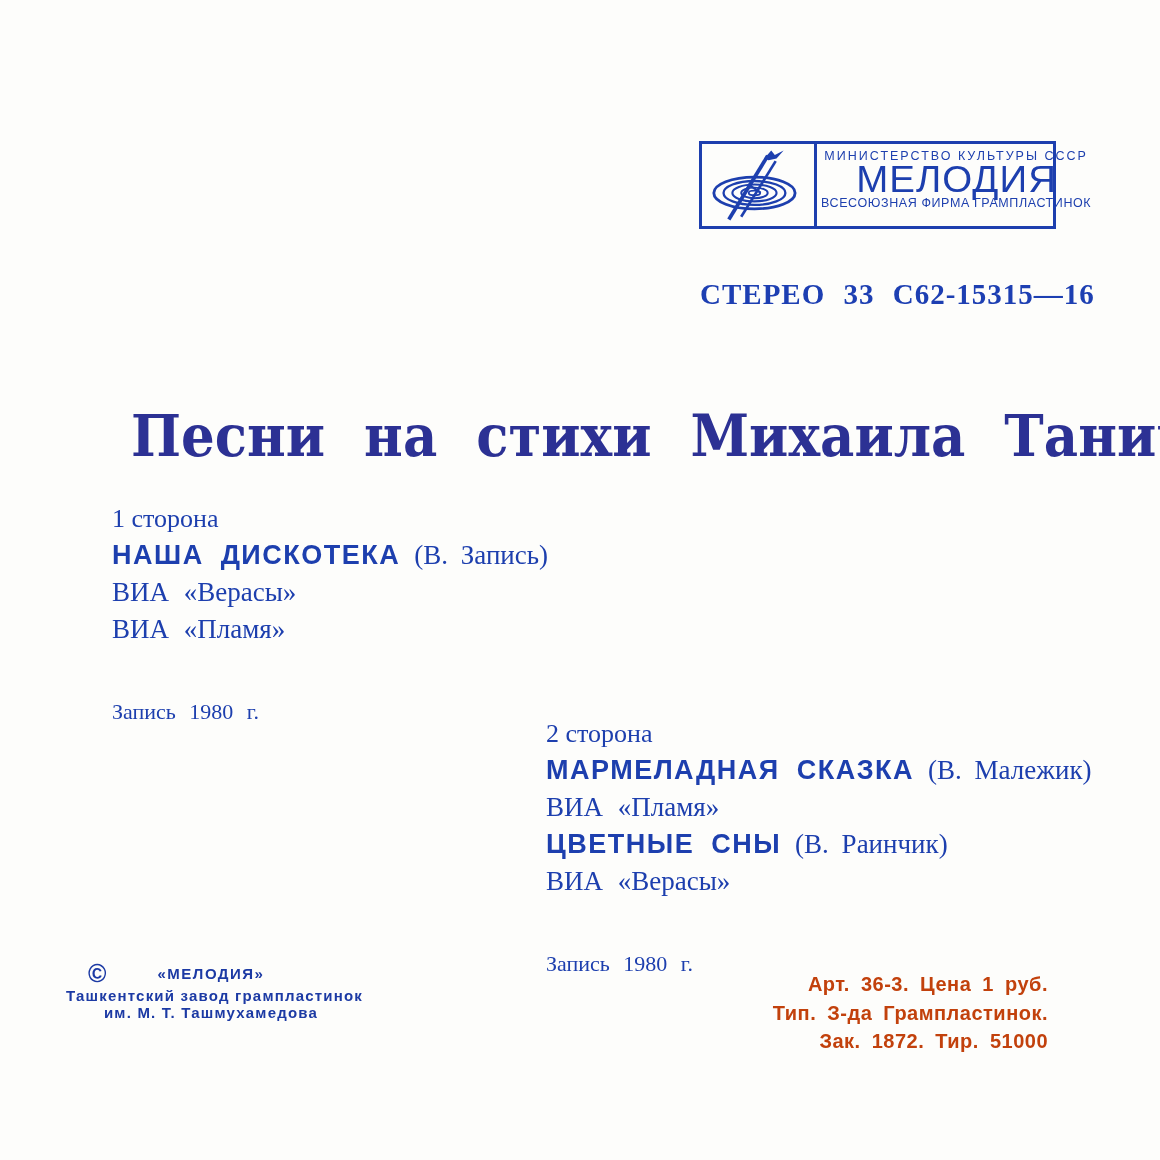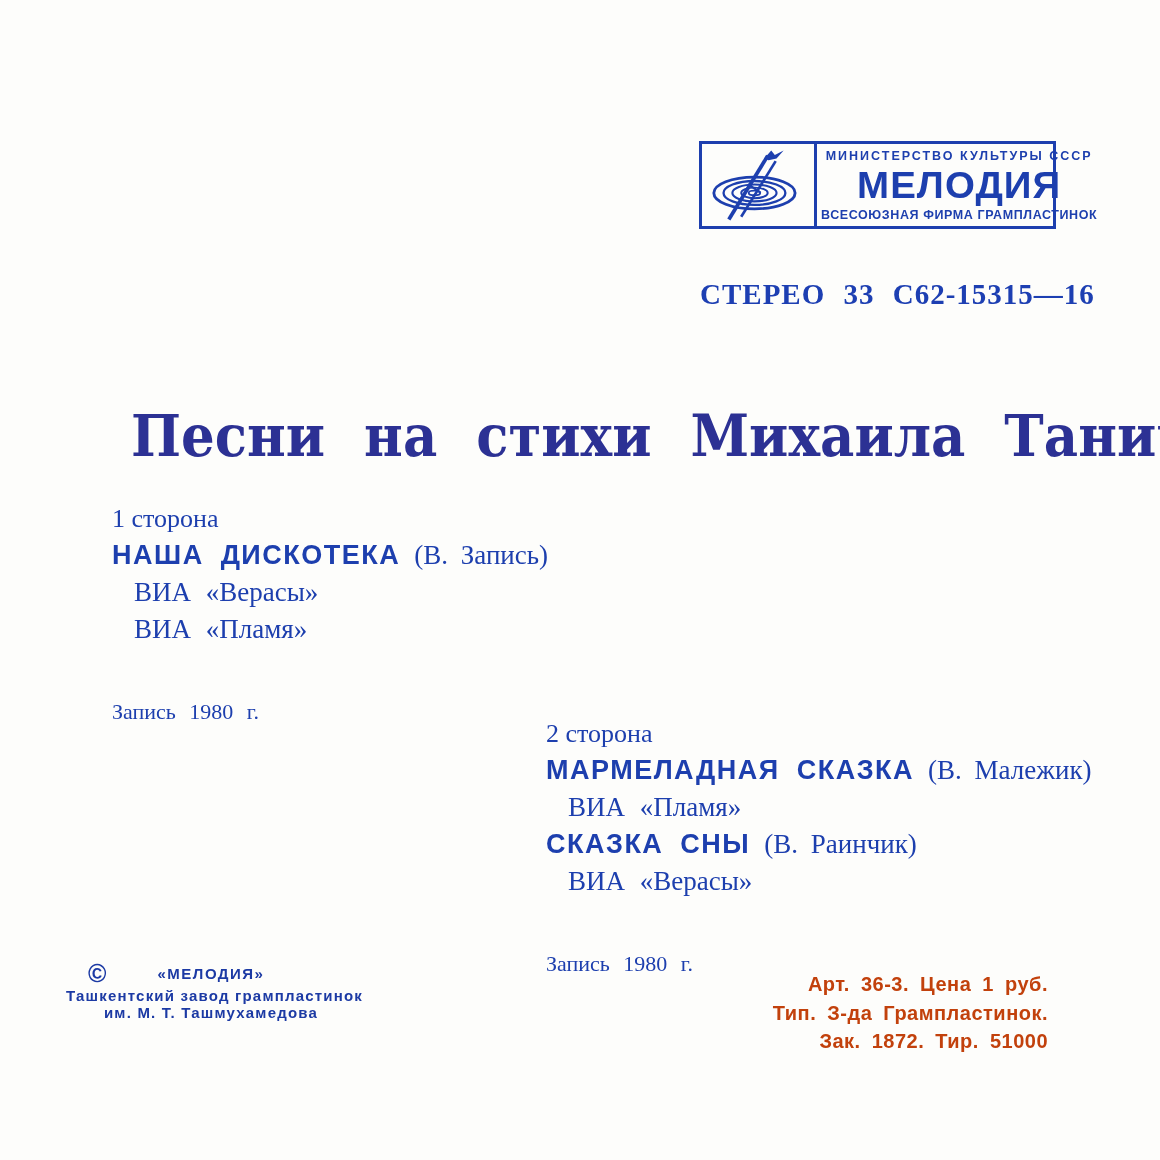--- a/index.html
+++ b/index.html
@@ -23,23 +23,23 @@
   }
   .plate-emblem-cell {
     width: 119px;
     border-right: 3px solid #1d3fae;
     display: flex; align-items: center; justify-content: center;
   }
   .plate-text-cell {
     flex: 1;
     display: flex; flex-direction: column;
     align-items: center; justify-content: space-between;
-    padding: 5px 4px 4px 4px;
+    padding: 5px 4px 16px 4px;
     font-family: "Liberation Sans", sans-serif;
-    font-weight: bold;
+    font-weight: normal;
   }
   .ministry-line { font-size: 12.5px; letter-spacing: 2px; white-space: nowrap; }
   .brand-line {
     font-size: 37px; line-height: 33px; letter-spacing: 1px;
     transform: scaleX(1.04); transform-origin: center;
     white-space: nowrap;
   }
   .firm-line { font-size: 12.5px; letter-spacing: 0.6px; white-space: nowrap; }
 
   
@@ -81,21 +81,21 @@
   .side .line { height: 37px; line-height: 37px; white-space: nowrap; }
   .side-label { font-size: 26px; }
   .track-title {
     font-family: "Liberation Sans", sans-serif;
     font-weight: bold;
     font-size: 27px;
     letter-spacing: 1.5px;
     word-spacing: 8px;
   }
   .composer { font-size: 27px; margin-left: 14px; word-spacing: 6px; }
-  .artist-line { font-size: 27px; word-spacing: 8px; margin-left: 22px; }
+  .artist-line { font-size: 27px; word-spacing: 8px; }
   .record-note { font-size: 22px; word-spacing: 8px; margin-top: 45px; }
 
   
   .imprint {
     position: absolute;
     left: 66px; top: 960px; width: 290px;
     font-family: "Liberation Sans", sans-serif;
     font-weight: bold;
     color: #1c3aa4;
     text-align: center;
@@ -166,21 +166,21 @@
     <div class="line record-note">Запись 1980 г.</div>
   </div>
 
   <div class="side side-2">
     <div class="line side-label">2 сторона</div>
     <div class="line">
       <span class="track-title">МАРМЕЛАДНАЯ СКАЗКА</span><span class="composer">(В. Малежик)</span>
     </div>
     <div class="line artist-line">ВИА «Пламя»</div>
     <div class="line">
-      <span class="track-title">СКАЗКА СНЫ</span><span class="composer">(В. Раинчик)</span>
+      <span class="track-title">ЦВЕТНЫЕ СНЫ</span><span class="composer">(В. Раинчик)</span>
     </div>
     <div class="line artist-line">ВИА «Верасы»</div>
     <div class="line record-note">Запись 1980 г.</div>
   </div>
 
   <div class="imprint">
     <div class="imprint-line1">
       <span class="copyright-sign">©</span>
       <span class="imprint-label">«МЕЛОДИЯ»</span>
     </div>

